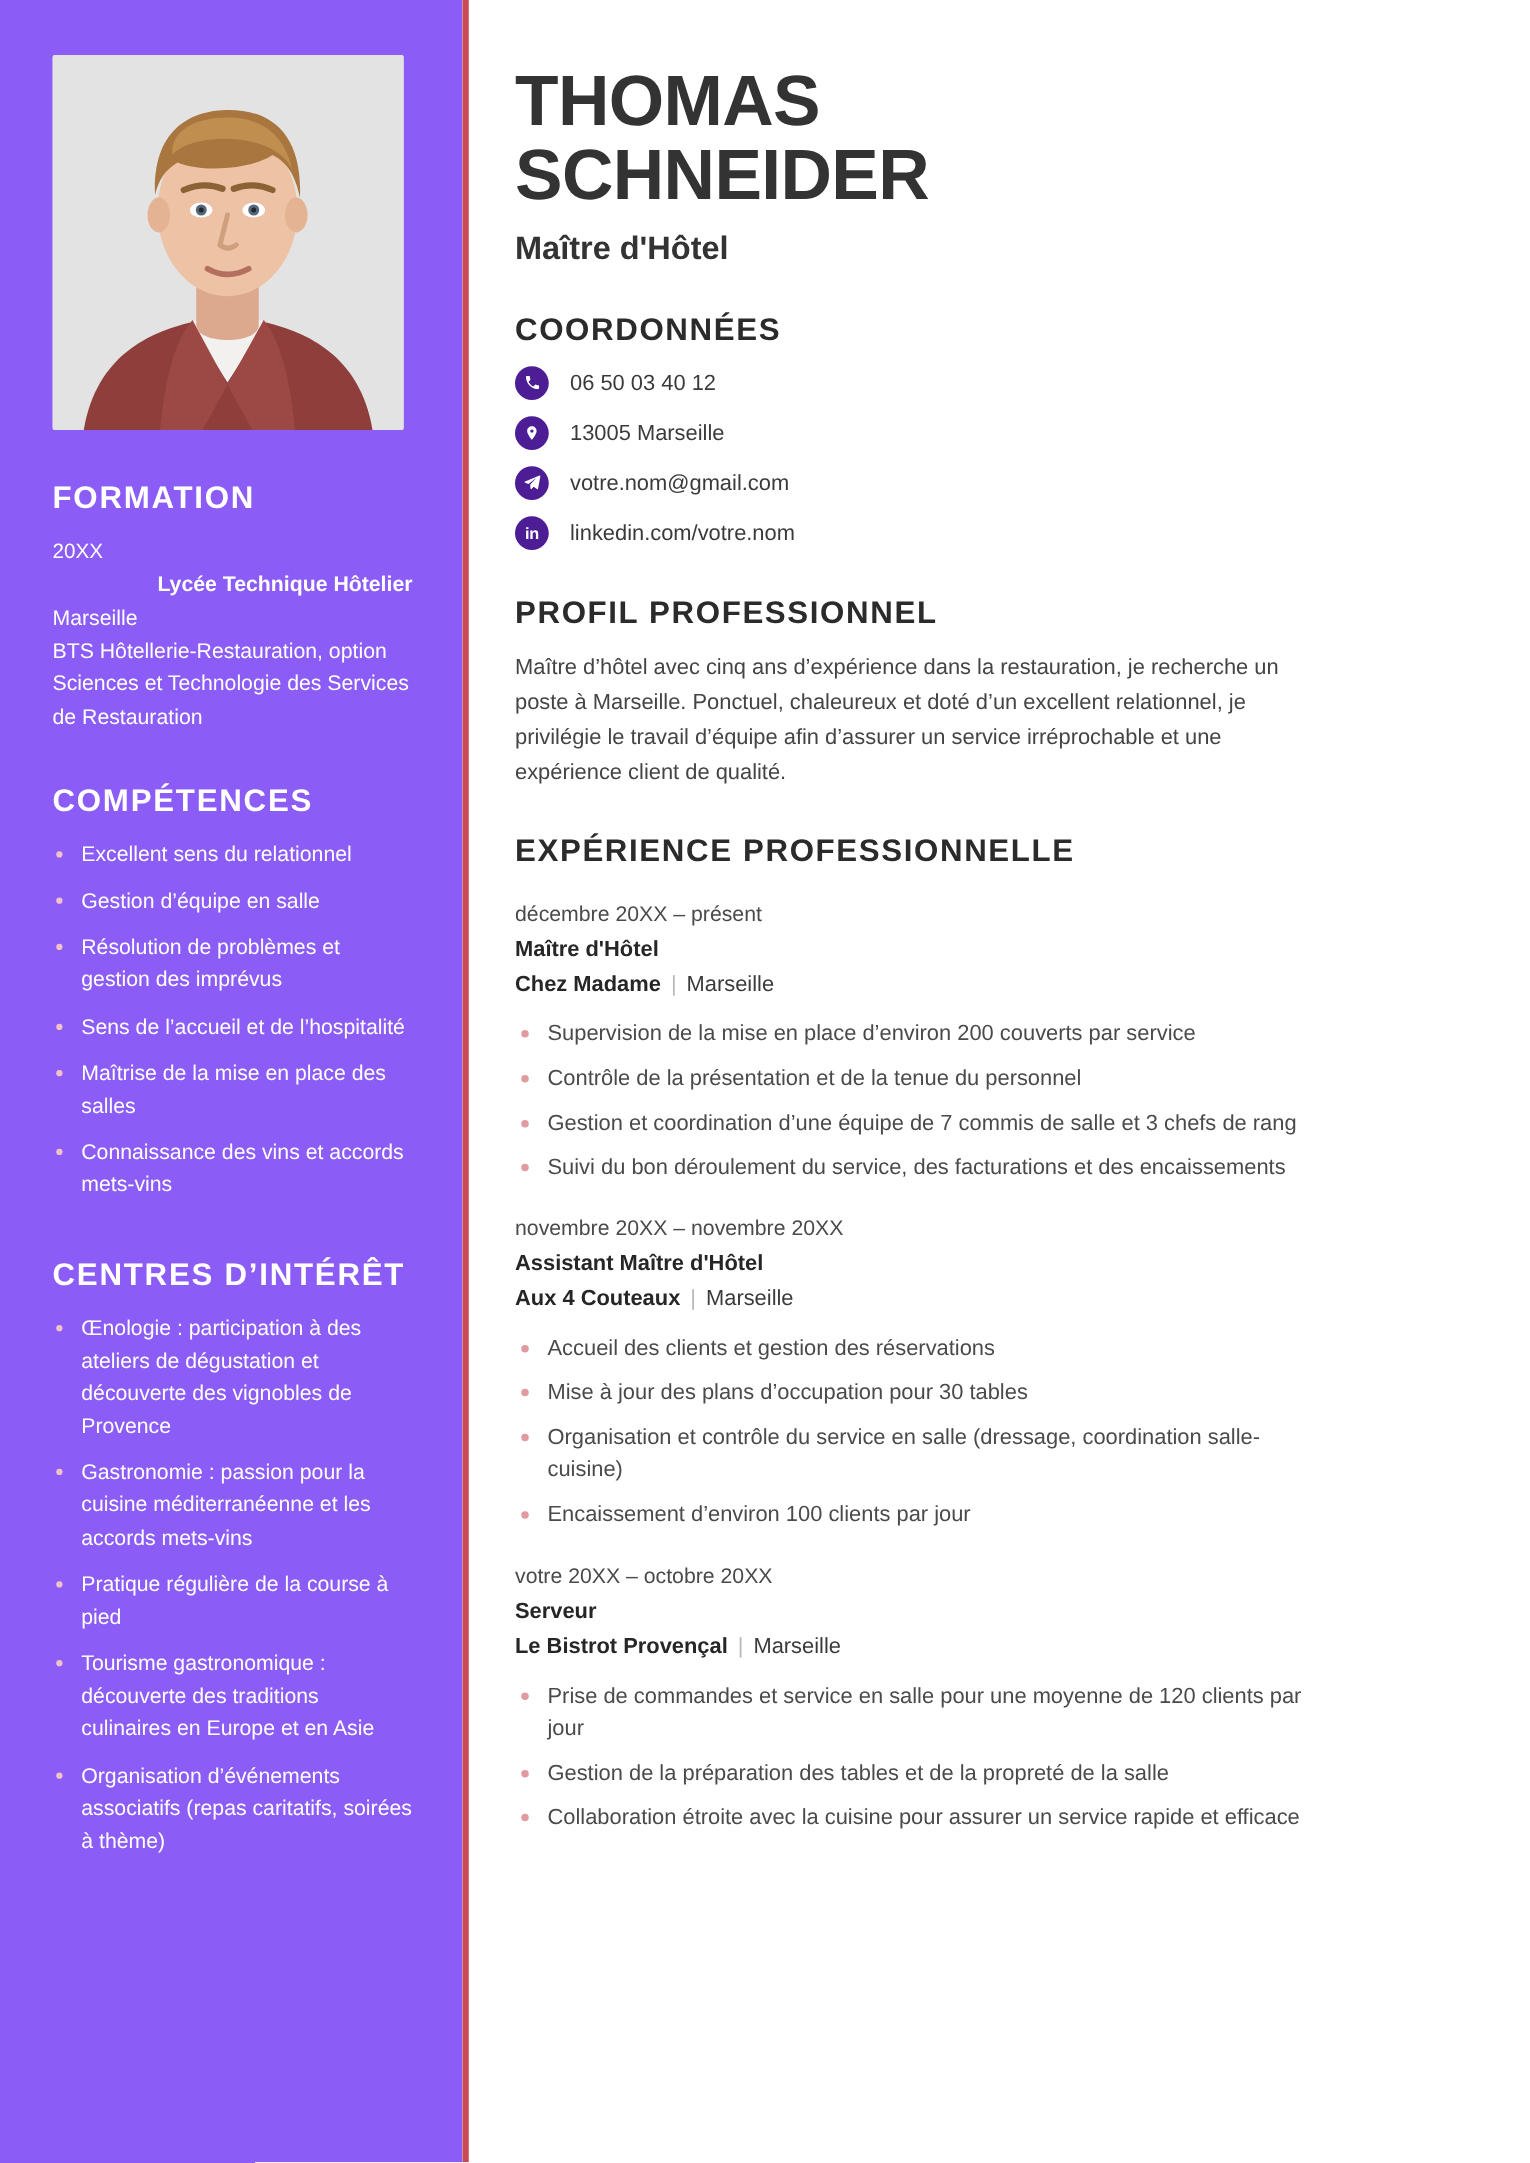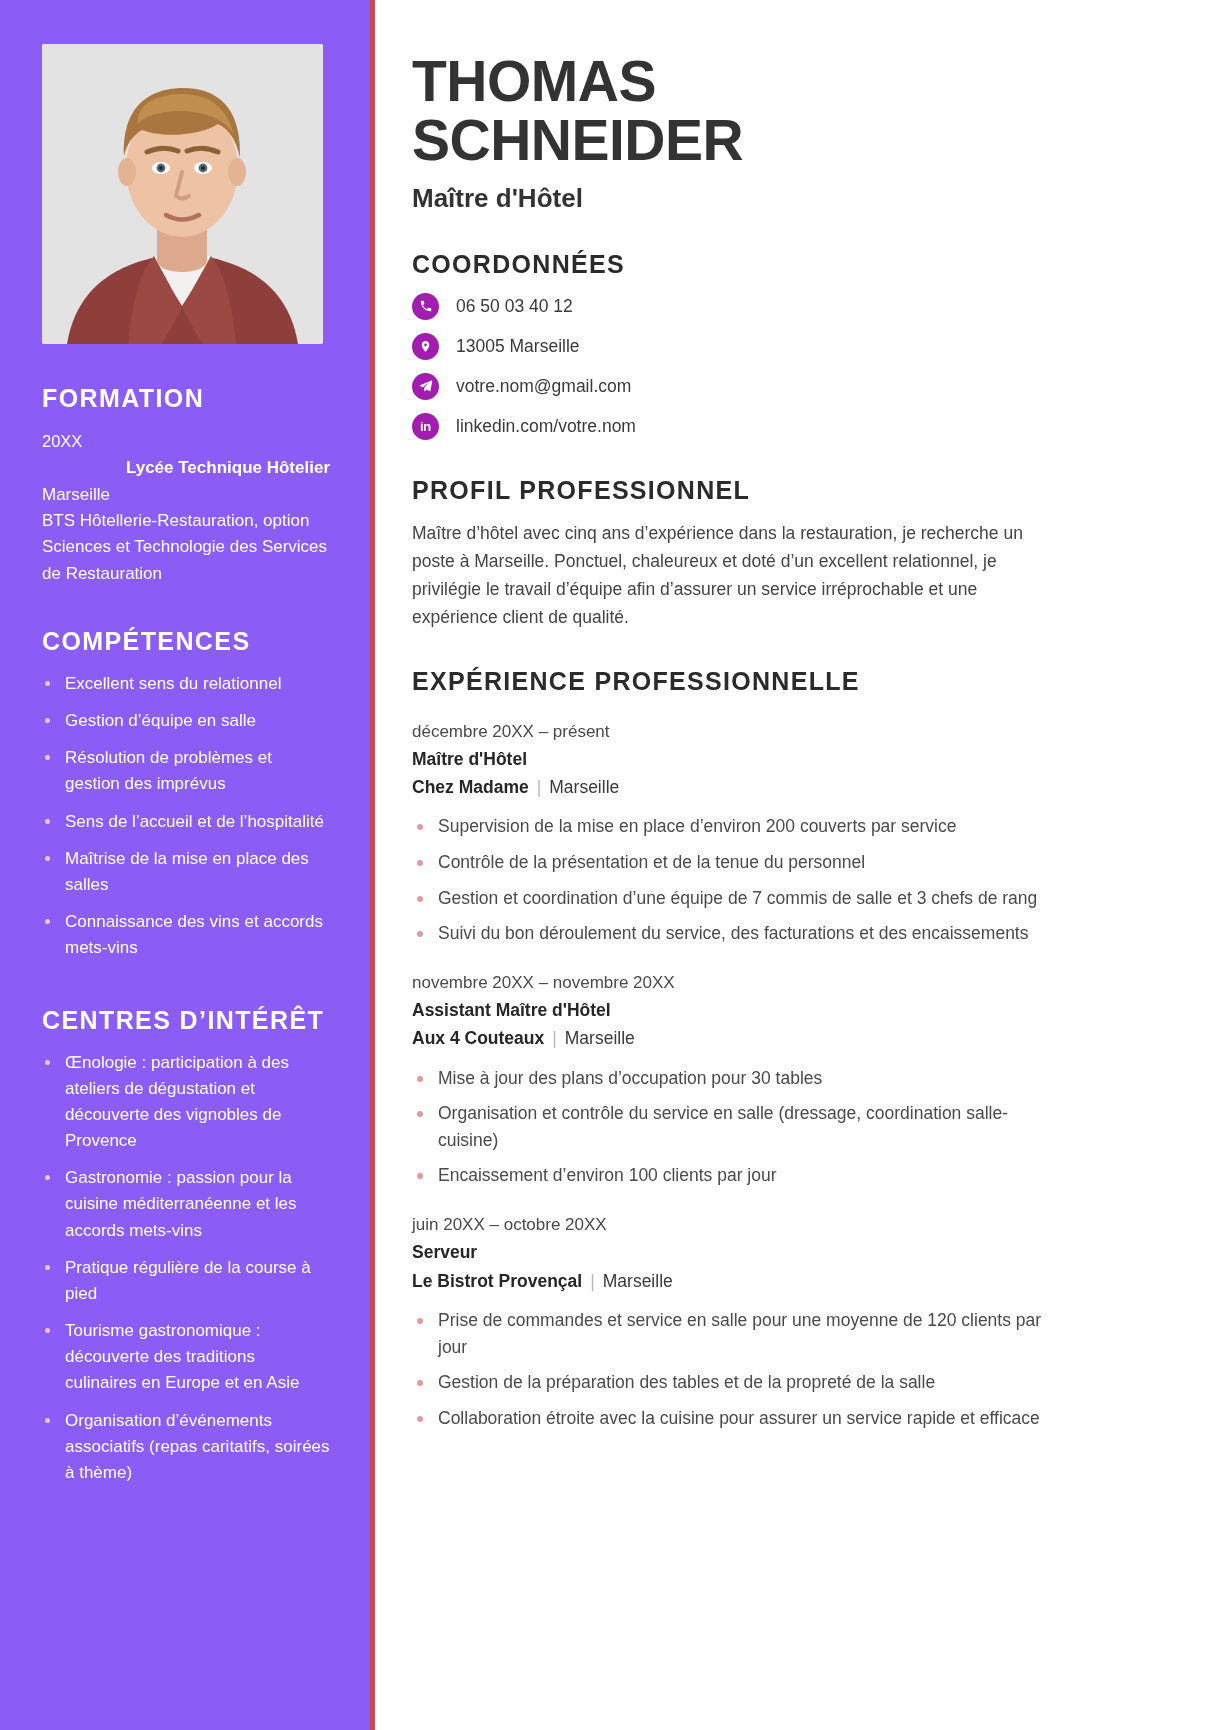--- a/index.html
+++ b/index.html
@@ -126,21 +126,21 @@
   .contact-row {
     display: flex;
     align-items: center;
     margin-bottom: 13px;
     text-align: right;
   }
   .cicon {
     width: 27px; height: 27px;
     min-width: 27px;
     border-radius: 50%;
-    background: #a21caf;
+    background: #4c1d95;
     display: flex;
     align-items: center;
     justify-content: center;
     margin-right: 17px;
   }
   .cicon svg { display: block; }
   .cicon .inlabel {
     color: #fff;
     font-size: 13px;
     font-weight: bold;
@@ -338,28 +338,29 @@
       </ul>
     </div>
 
     <div class="job">
       <div class="job-date">novembre 20XX – novembre 20XX</div>
       <div class="job-role">Assistant Maître d'Hôtel</div>
       <div class="job-company-row">
         <span class="co">Aux 4 Couteaux</span><span class="sep">|</span><span>Marseille</span>
       </div>
       <ul class="job-list">
+        <li>Accueil des clients et gestion des réservations</li>
         <li>Mise à jour des plans d’occupation pour 30 tables</li>
         <li>Organisation et contrôle du service en salle (dressage, coordination salle-cuisine)</li>
         <li>Encaissement d’environ 100 clients par jour</li>
       </ul>
     </div>
 
     <div class="job">
-      <div class="job-date">juin 20XX – octobre 20XX</div>
+      <div class="job-date">votre 20XX – octobre 20XX</div>
       <div class="job-role">Serveur</div>
       <div class="job-company-row">
         <span class="co">Le Bistrot Provençal</span><span class="sep">|</span><span>Marseille</span>
       </div>
       <ul class="job-list">
         <li>Prise de commandes et service en salle pour une moyenne de 120 clients par jour</li>
         <li>Gestion de la préparation des tables et de la propreté de la salle</li>
         <li>Collaboration étroite avec la cuisine pour assurer un service rapide et efficace</li>
       </ul>
     </div>

